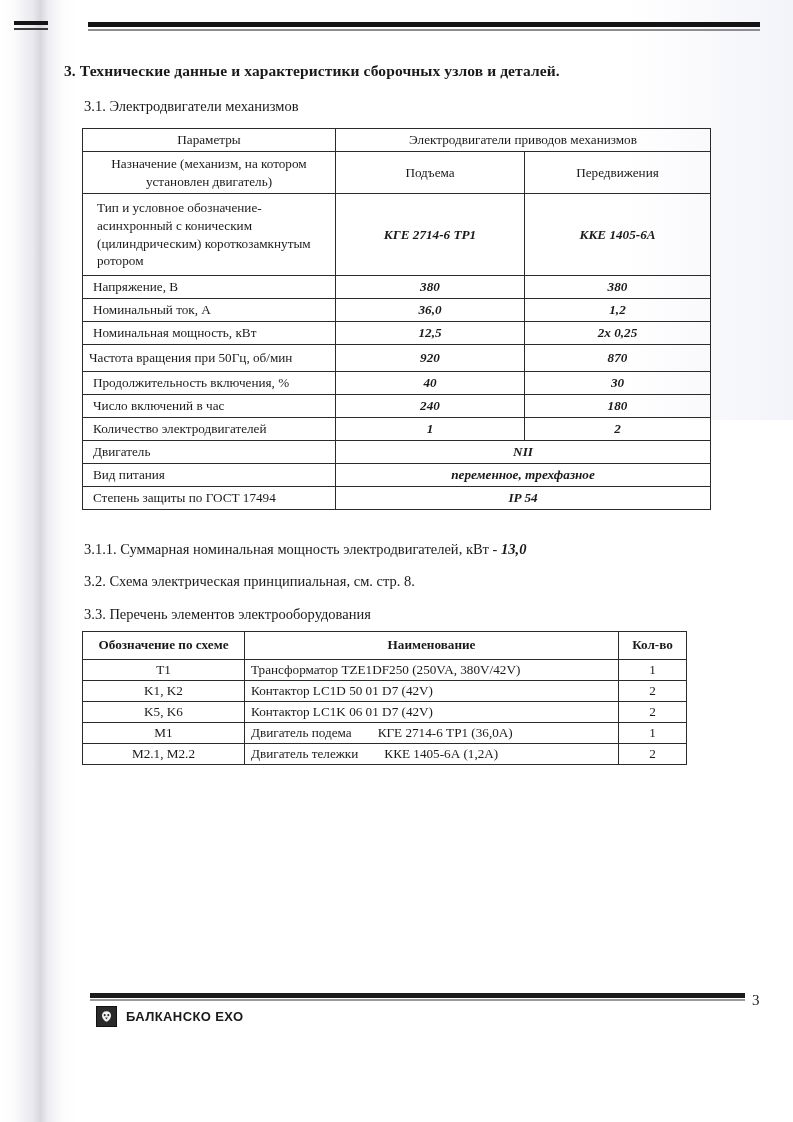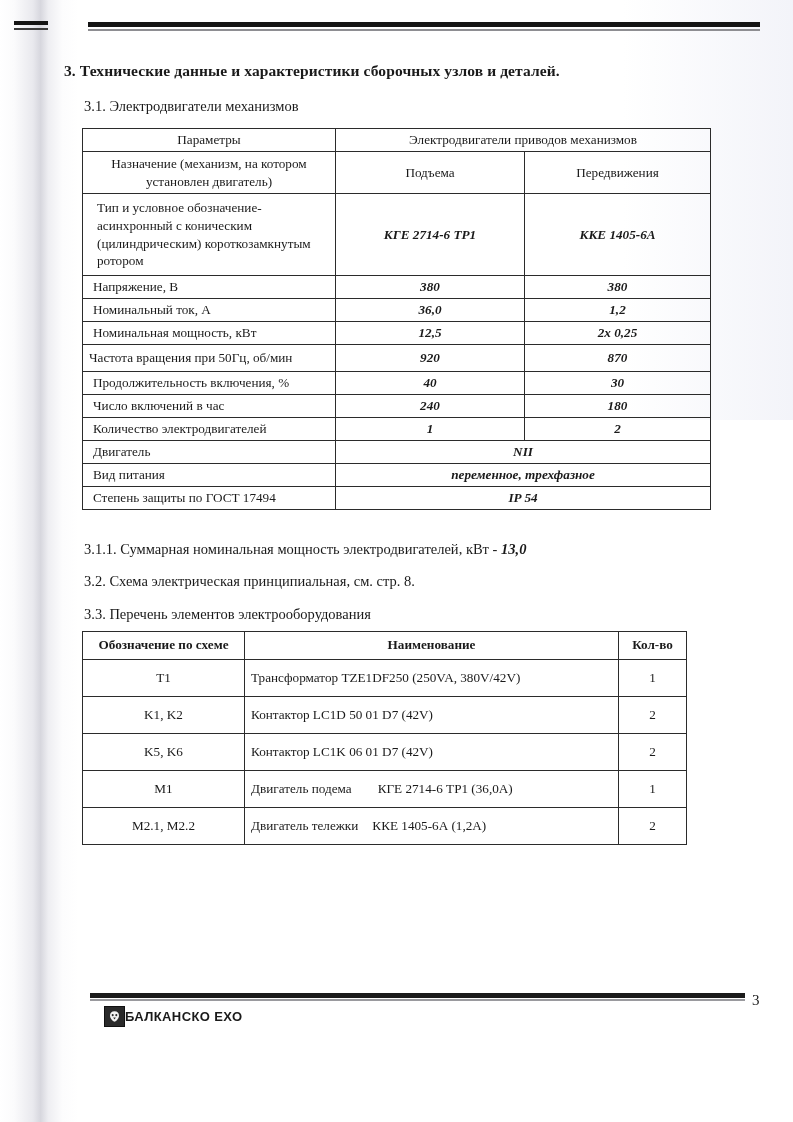--- a/index.html
+++ b/index.html
@@ -123,21 +123,21 @@
   .tbl2 {
     position: absolute;
     left: 82px; top: 631px;
     width: 604px;
     border-collapse: collapse;
     table-layout: fixed;
     font-size: 13.2px;
   }
   .tbl2 td {
     border: 1px solid #2b2b2b;
-    padding: 10px 6px;
+    padding: 2px 6px;
     vertical-align: middle;
   }
   .tbl2 .c-des  { width: 162px; }
   .tbl2 .c-name { width: 374px; }
   .tbl2 .c-qty  { width: 68px; }
   .tbl2 .hdr {
     font-weight: bold;
     text-align: center;
     padding: 5px 6px;
     line-height: 1.25;
@@ -152,23 +152,24 @@
     background: #1b1b1b;
   }
   .footer-rule2 {
     position: absolute;
     left: 90px; top: 999px;
     width: 655px; height: 2px;
     background: #9a9a9e;
   }
   .footer-brand {
     position: absolute;
-    left: 104px; top: 1006px;
+    left: 96px; top: 1006px;
     display: flex;
     align-items: center;
+    gap: 9px;
   }
   .brand-mark {
     width: 19px; height: 19px;
     background: #2a2a2a;
     display: flex;
     align-items: center;
     justify-content: center;
     border: 1px solid #111;
   }
   .brand-mark svg { display: block; }
@@ -304,21 +305,21 @@
         <td class="lft"><span>Контактор  LC1K 06 01 D7 (42V)</span><span class="gap-name" style="margin-left:26px"></span></td>
         <td class="ctr">2</td>
       </tr>
       <tr>
         <td class="ctr">M1</td>
         <td class="lft"><span>Двигатель подема</span><span class="gap-name" style="margin-left:26px">КГЕ 2714-6 ТР1 (36,0А)</span></td>
         <td class="ctr">1</td>
       </tr>
       <tr>
         <td class="ctr">M2.1, M2.2</td>
-        <td class="lft"><span>Двигатель тележки</span><span class="gap-name" style="margin-left:14px">ККЕ 1405-6А (1,2А)</span></td>
+        <td class="lft"><span>Двигатель тележки</span><span class="gap-name" style="margin-left:26px">ККЕ 1405-6А (1,2А)</span></td>
         <td class="ctr">2</td>
       </tr>
     </tbody>
   </table>
 
   <div class="footer-rule"></div>
   <div class="footer-rule2"></div>
 
   <div class="footer-brand">
     <span class="brand-mark">

